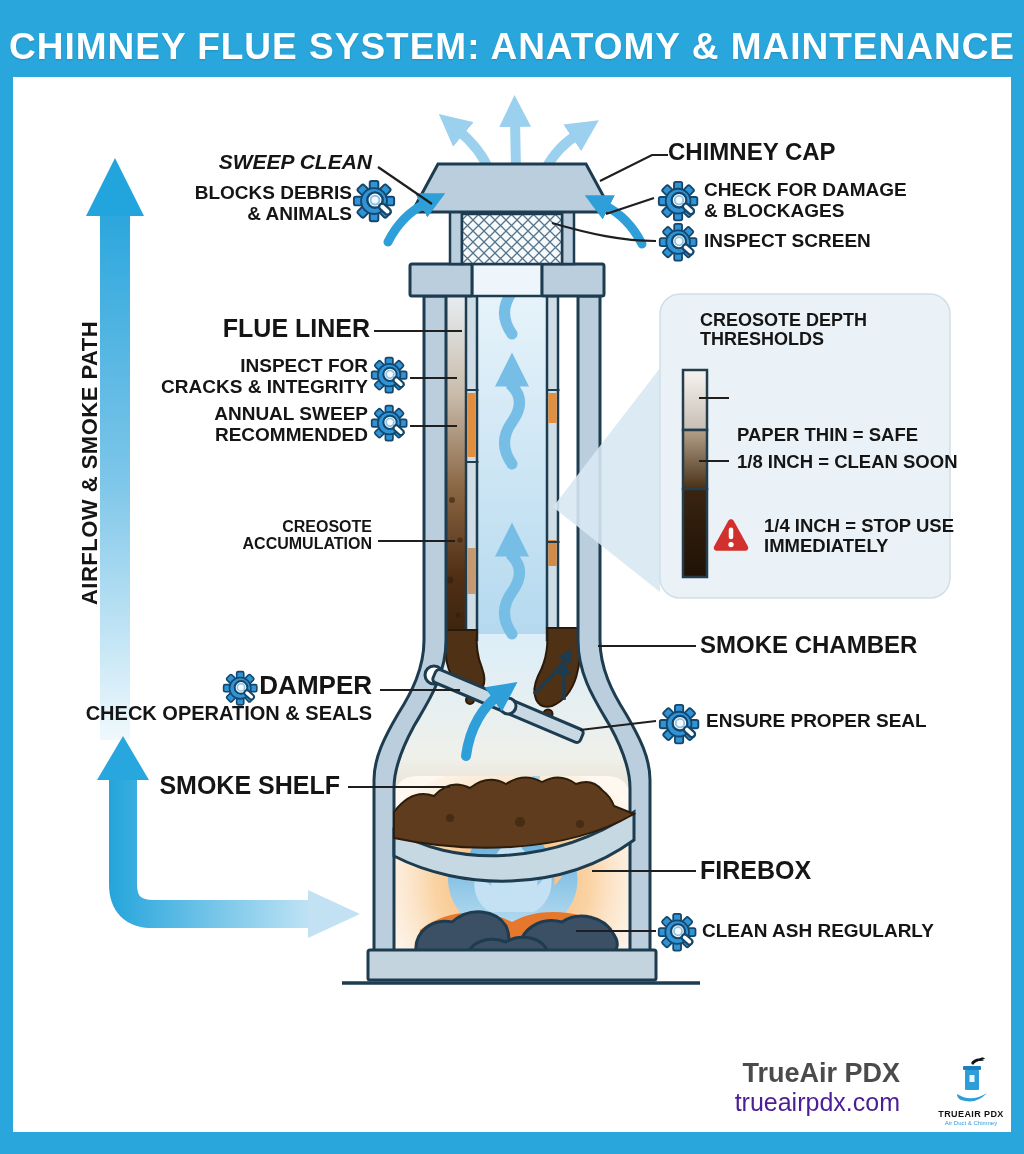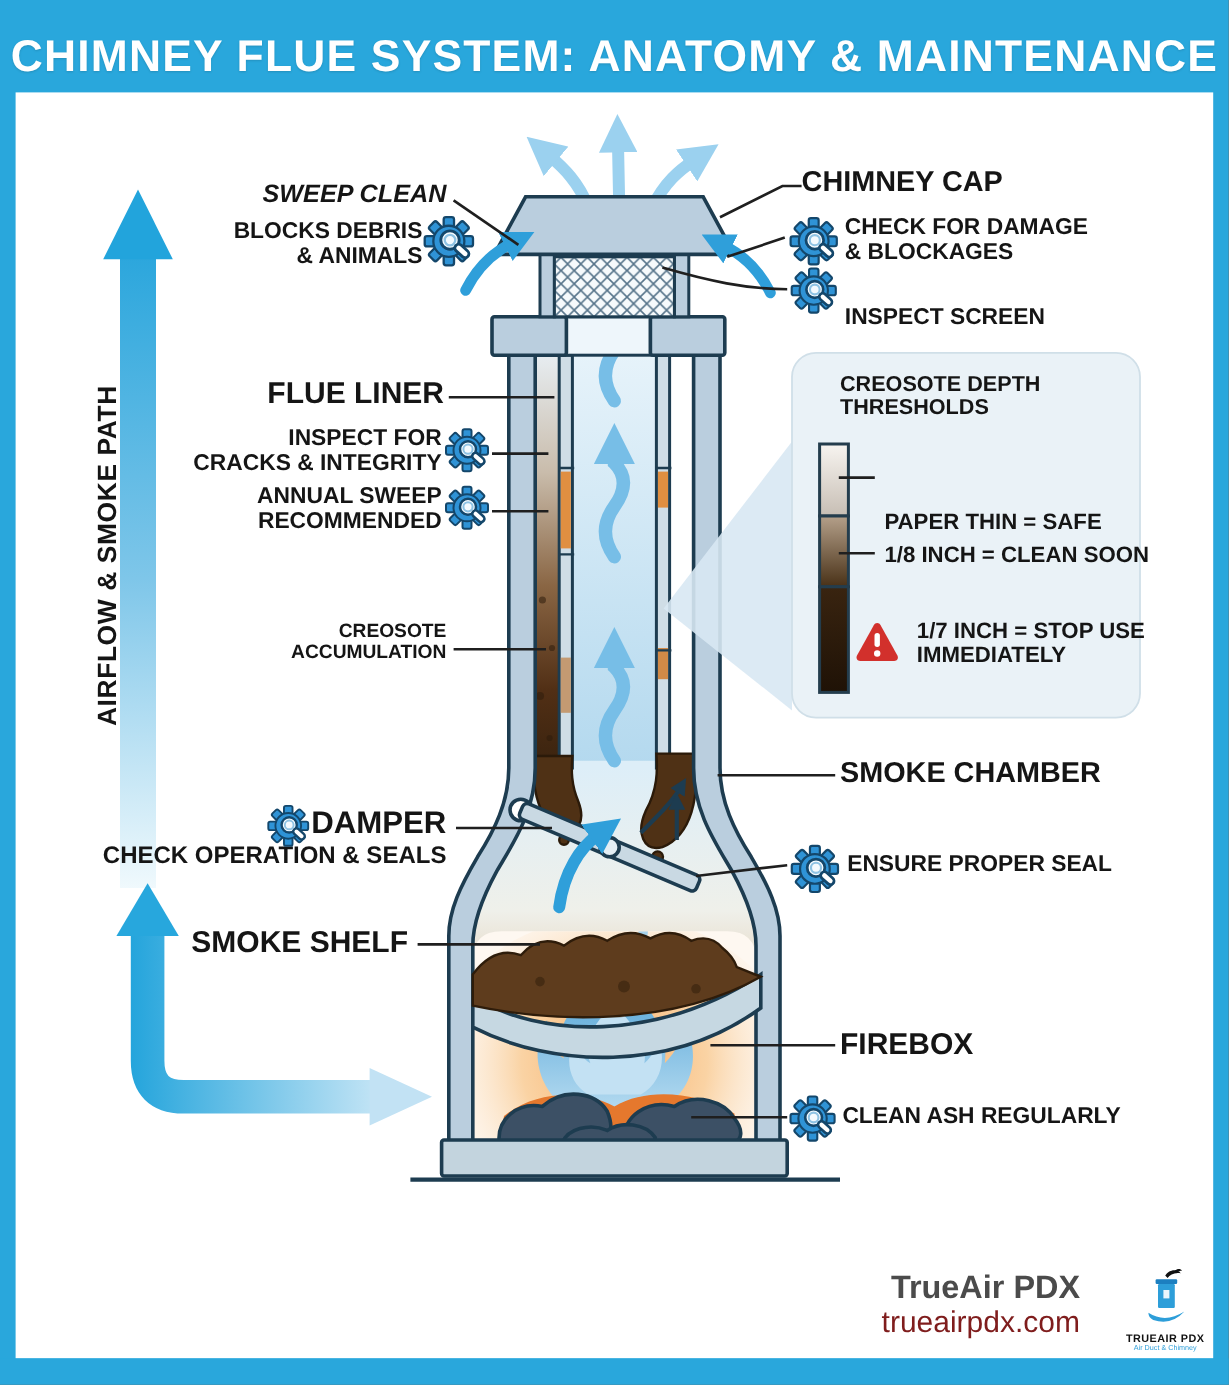--- a/index.html
+++ b/index.html
@@ -6,21 +6,21 @@
   .poster{position:relative;width:1024px;height:1154px;margin:0 auto;background:#29a7dc;overflow:hidden;font-family:"Liberation Sans",sans-serif;}
   .canvas{position:absolute;left:13px;right:13px;top:77px;bottom:22px;background:#ffffff;z-index:1;}
   .hdr{position:absolute;top:0;left:0;right:0;height:94px;display:flex;align-items:center;justify-content:center;z-index:3;}
   .hdr h1{margin:0;color:#fff;font-size:37px;font-weight:700;letter-spacing:1px;white-space:nowrap;text-shadow:0 1px 2px rgba(0,0,0,.15);}
   .art{position:absolute;left:0;top:0;width:1024px;height:1154px;z-index:2;pointer-events:none;}
   .lbl{position:absolute;z-index:5;font-weight:700;color:#151515;white-space:pre-line;line-height:1.08;}
   .lbl.r{text-align:right;}
   .gear,.warn{position:absolute;z-index:6;overflow:visible;}
   .airflow{position:absolute;left:-60px;top:450px;width:300px;z-index:5;text-align:center;transform:rotate(-90deg);font-weight:700;font-size:22px;color:#151515;letter-spacing:.5px;white-space:nowrap;}
   .foot-brand{position:absolute;right:124px;top:1058px;z-index:5;font-size:27px;font-weight:700;color:#4b4b4b;text-align:right;}
-  .foot-web{position:absolute;right:124px;top:1088px;z-index:5;font-size:25px;font-weight:400;color:#7f1d1d;text-align:right;}
+  .foot-web{position:absolute;right:124px;top:1088px;z-index:5;font-size:25px;font-weight:400;color:#4c1d95;text-align:right;}
   .logo{position:absolute;left:928px;top:1056px;width:86px;z-index:5;text-align:center;}
   .logo .lname{font-size:9px;font-weight:700;color:#111;letter-spacing:.4px;margin-top:1px;}
   .logo .ltag{font-size:6px;font-weight:400;color:#2d9ed9;margin-top:1px;}
   .botbar{position:absolute;left:0;right:0;bottom:0;height:22px;background:#29a7dc;z-index:4;}
 </style>
 </head>
 <body>
 
 <div class="poster">
   <div class="canvas"></div>
@@ -308,42 +308,42 @@
 
   <div class="lbl" style="left:668px;top:139px;font-size:24px;">CHIMNEY CAP</div>
   <svg class="gear" style="left:657px;top:180px;width:44px;height:44px;">
       <use href="#gear-sym"></use>
     </svg>
   <div class="lbl" style="left:704px;top:180px;font-size:19px;">CHECK FOR DAMAGE
 &amp; BLOCKAGES</div>
   <svg class="gear" style="left:658px;top:222px;width:42px;height:42px;">
       <use href="#gear-sym"></use>
     </svg>
-  <div class="lbl" style="left:704px;top:231px;font-size:19px;margin-top:24px;">INSPECT SCREEN</div>
+  <div class="lbl" style="left:704px;top:231px;font-size:19px;">INSPECT SCREEN</div>
 
   <div class="lbl" style="left:700px;top:632px;font-size:24px;">SMOKE CHAMBER</div>
   <svg class="gear" style="left:658px;top:703px;width:44px;height:44px;">
       <use href="#gear-sym"></use>
     </svg>
   <div class="lbl" style="left:706px;top:711px;font-size:19px;">ENSURE PROPER SEAL</div>
 
   <div class="lbl" style="left:700px;top:857px;font-size:25px;">FIREBOX</div>
   <svg class="gear" style="left:657px;top:912px;width:42px;height:42px;">
       <use href="#gear-sym"></use>
     </svg>
   <div class="lbl" style="left:702px;top:921px;font-size:19px;">CLEAN ASH REGULARLY</div>
 
   <div class="lbl" style="left:700px;top:311px;font-size:18px;">CREOSOTE DEPTH
 THRESHOLDS</div>
   <div class="lbl" style="left:737px;top:389px;font-size:18.5px;margin-top:36px;">PAPER THIN = SAFE</div>
   <div class="lbl" style="left:737px;top:452px;font-size:18.5px;">1/8 INCH = CLEAN SOON</div>
   <svg class="warn" style="left:711px;top:515px;width:40px;height:40px;">
       <use href="#warn-sym"></use>
     </svg>
-  <div class="lbl" style="left:764px;top:516px;font-size:18.5px;">1/7 INCH = STOP USE
+  <div class="lbl" style="left:764px;top:516px;font-size:18.5px;">1/4 INCH = STOP USE
 IMMEDIATELY</div>
 
   <div class="foot-brand">TrueAir PDX</div>
   <div class="foot-web">trueairpdx.com</div>
   <div class="logo">
     <svg width="44" height="48" viewBox="0 0 44 48">
       <path d="M22,7 c3,-5 10,-6 13,-2 c-5,-1 -9,1 -11,4 Z" fill="#111"></path>
       <path d="M30,3 c2,-2 5,-2 6,0 c-2,0 -4,1 -5,2 Z" fill="#111"></path>
       <rect x="14" y="10" width="18" height="4" rx="1" fill="#1c7fc0"></rect>
       <rect x="16" y="14" width="14" height="20" rx="1" fill="#2d9ed9"></rect>

